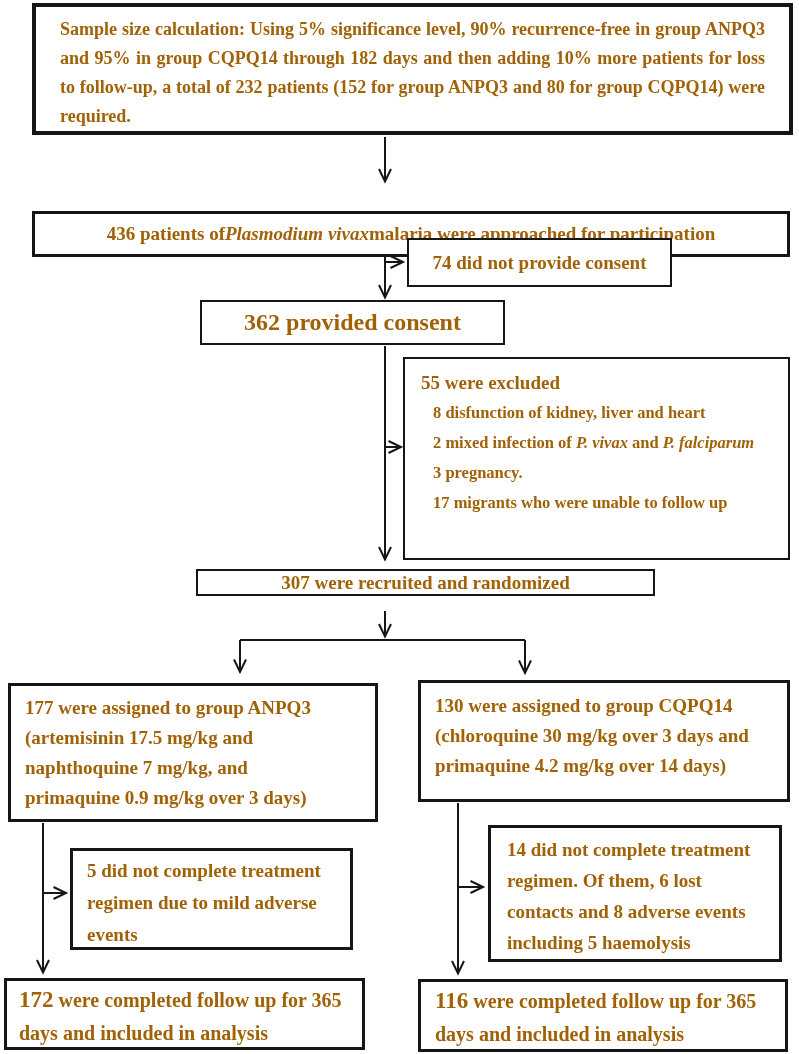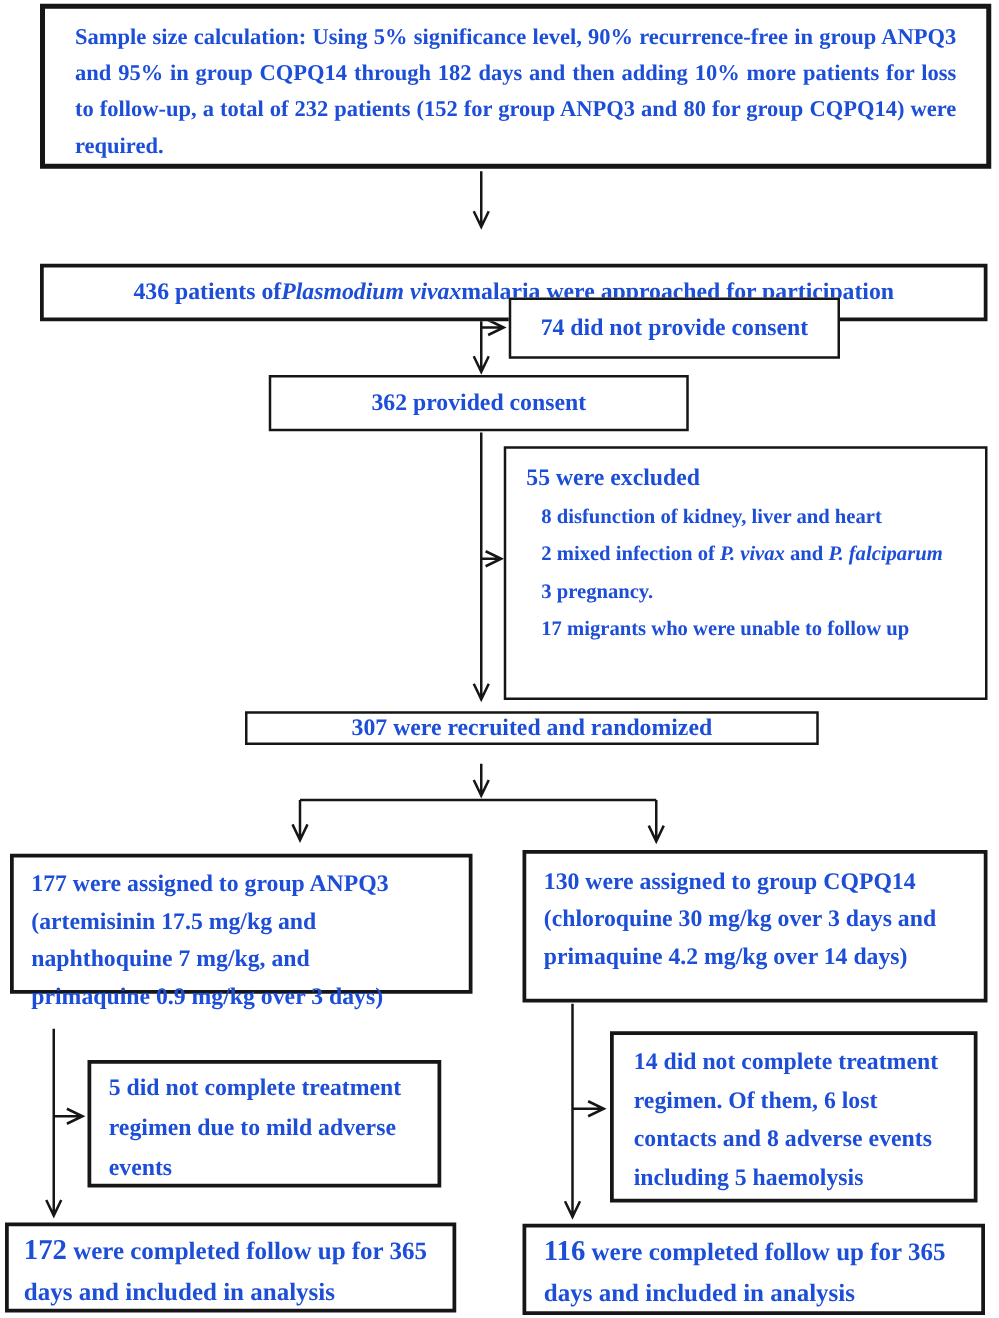--- a/index.html
+++ b/index.html
@@ -1,35 +1,35 @@
 <!DOCTYPE html>
 <html><head>
 <meta charset="utf-8">
 <style>
   html,body{margin:0;padding:0;background:#ffffff;}
   .canvas{
     position:relative;width:799px;height:1054px;background:#ffffff;overflow:hidden;
-    font-family:"Liberation Serif","DejaVu Serif",serif;font-weight:bold;color:#1d4ed8;border-radius:11px;
+    font-family:"Liberation Serif","DejaVu Serif",serif;font-weight:bold;color:#a16207;border-radius:11px;
   }
   .box{position:absolute;box-sizing:border-box;border:2px solid #161616;background:#ffffff;}
   .b3{border-width:3px;}
   .b4{border-width:4px;}
   .center{display:flex;align-items:center;justify-content:center;text-align:center;}
   .prelines{white-space:pre-line;}
   #sample-box{left:32px;top:3px;width:761px;height:132px;padding:8px 24px;
     font-size:18px;line-height:29px;text-align:justify;}
   #approached-box{left:32px;top:183px;width:758px;height:46px;font-size:19px;margin-top:28px;}
   #no-consent-box{left:407px;top:238px;width:265px;height:49px;font-size:19px;}
-  #consented-box{left:215px;top:300px;width:336px;height:45px;font-size:19px;}
+  #consented-box{left:200px;top:300px;width:305px;height:45px;font-size:24px;}
   #excluded-box{left:403px;top:357px;width:387px;height:203px;padding:9px 10px 8px 16px;
     font-size:16.5px;line-height:30px;}
   .exc-heading{font-size:19px;line-height:30px;}
   .exc-item{margin-left:12px;}
   #randomized-box{left:196px;top:569px;width:459px;height:27px;font-size:19px;}
-  #anpq3-box{left:8px;top:683px;width:370px;height:112px;padding:7px 12px 7px 14px;
+  #anpq3-box{left:8px;top:683px;width:370px;height:139px;padding:7px 12px 7px 14px;
     font-size:19px;line-height:30px;}
   #cqpq14-box{left:418px;top:680px;width:372px;height:122px;padding:8px 10px 8px 14px;
     font-size:19px;line-height:30px;}
   #anpq3-dropout-box{left:70px;top:848px;width:283px;height:102px;padding:4px 10px 4px 14px;
     font-size:19px;line-height:32px;}
   #cqpq14-dropout-box{left:488px;top:825px;width:294px;height:137px;padding:6px 10px 20px 16px;
     font-size:19px;line-height:31px;}
   #anpq3-completed-box{left:4px;top:978px;width:361px;height:72px;padding:2px 8px 2px 12px;
     font-size:20px;line-height:33px;}
   #cqpq14-completed-box{left:418px;top:979px;width:370px;height:73px;padding:2px 8px 2px 14px;

